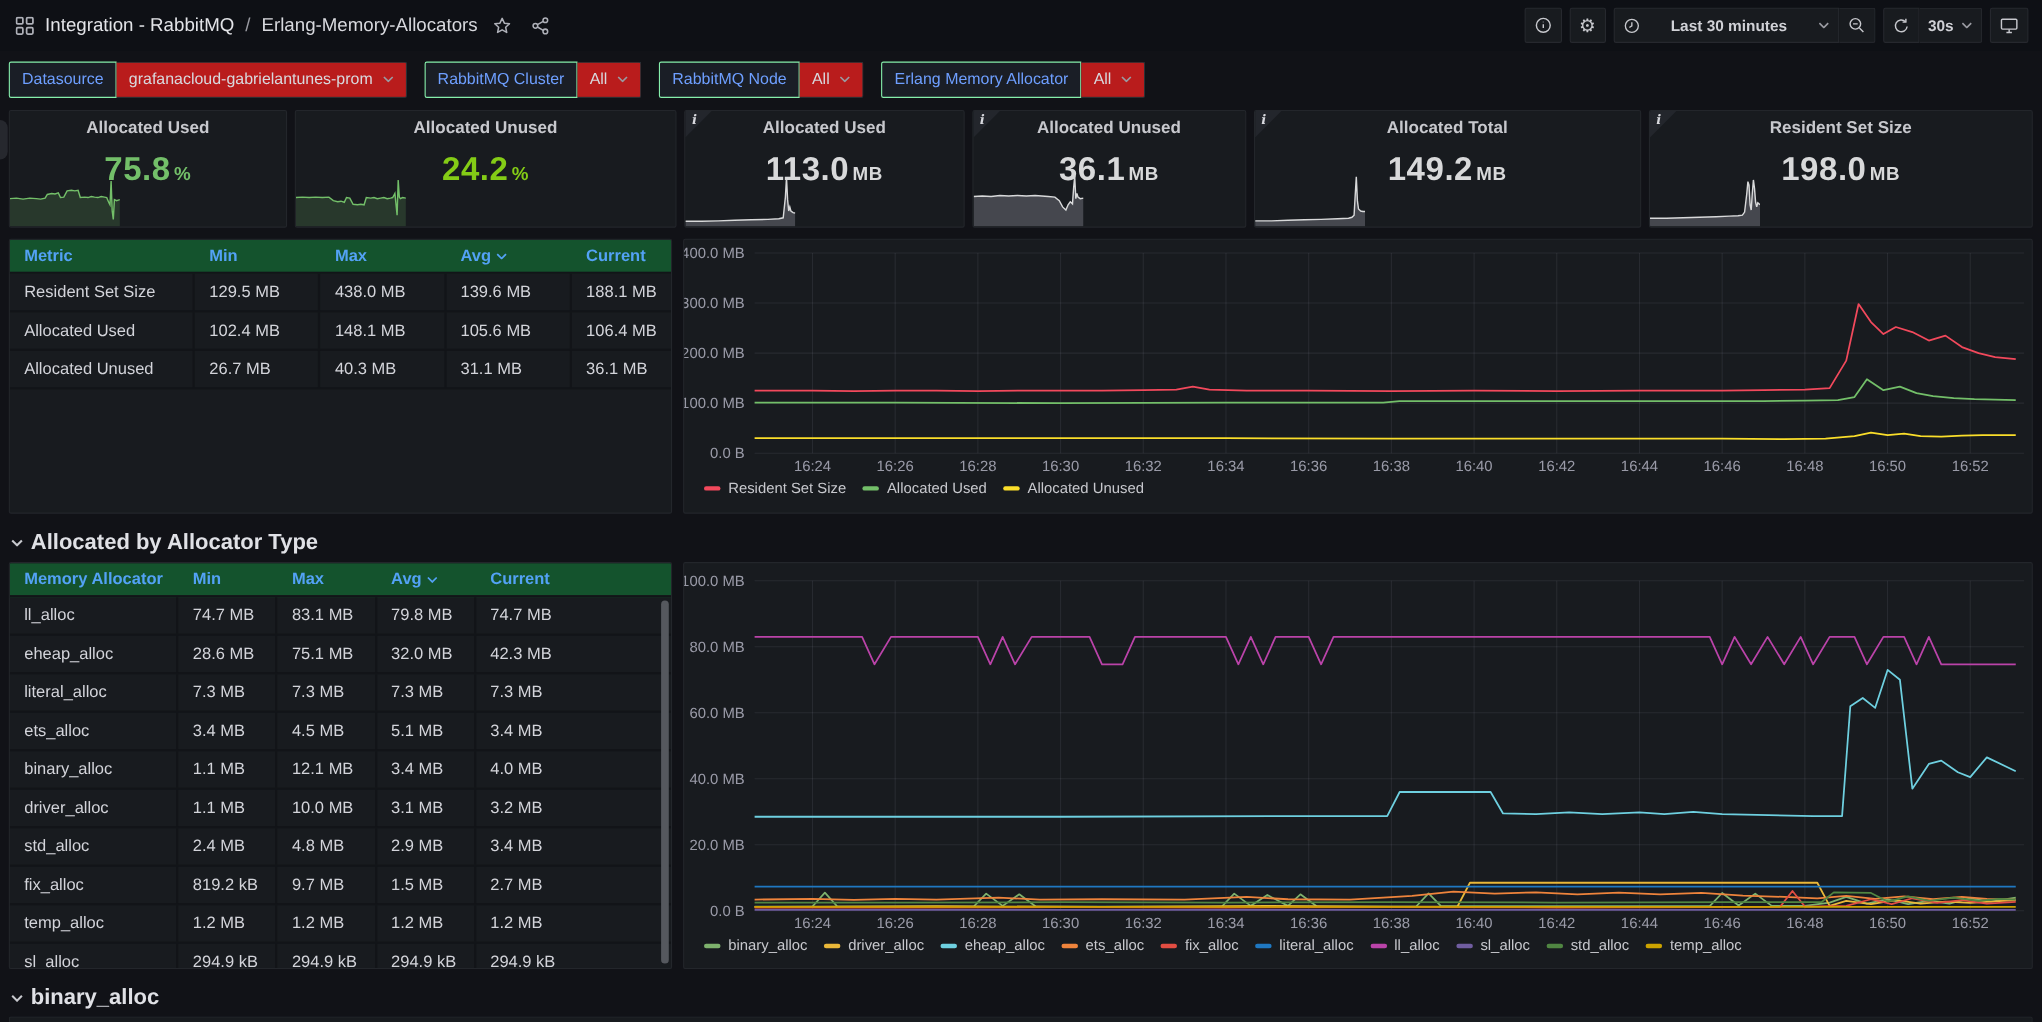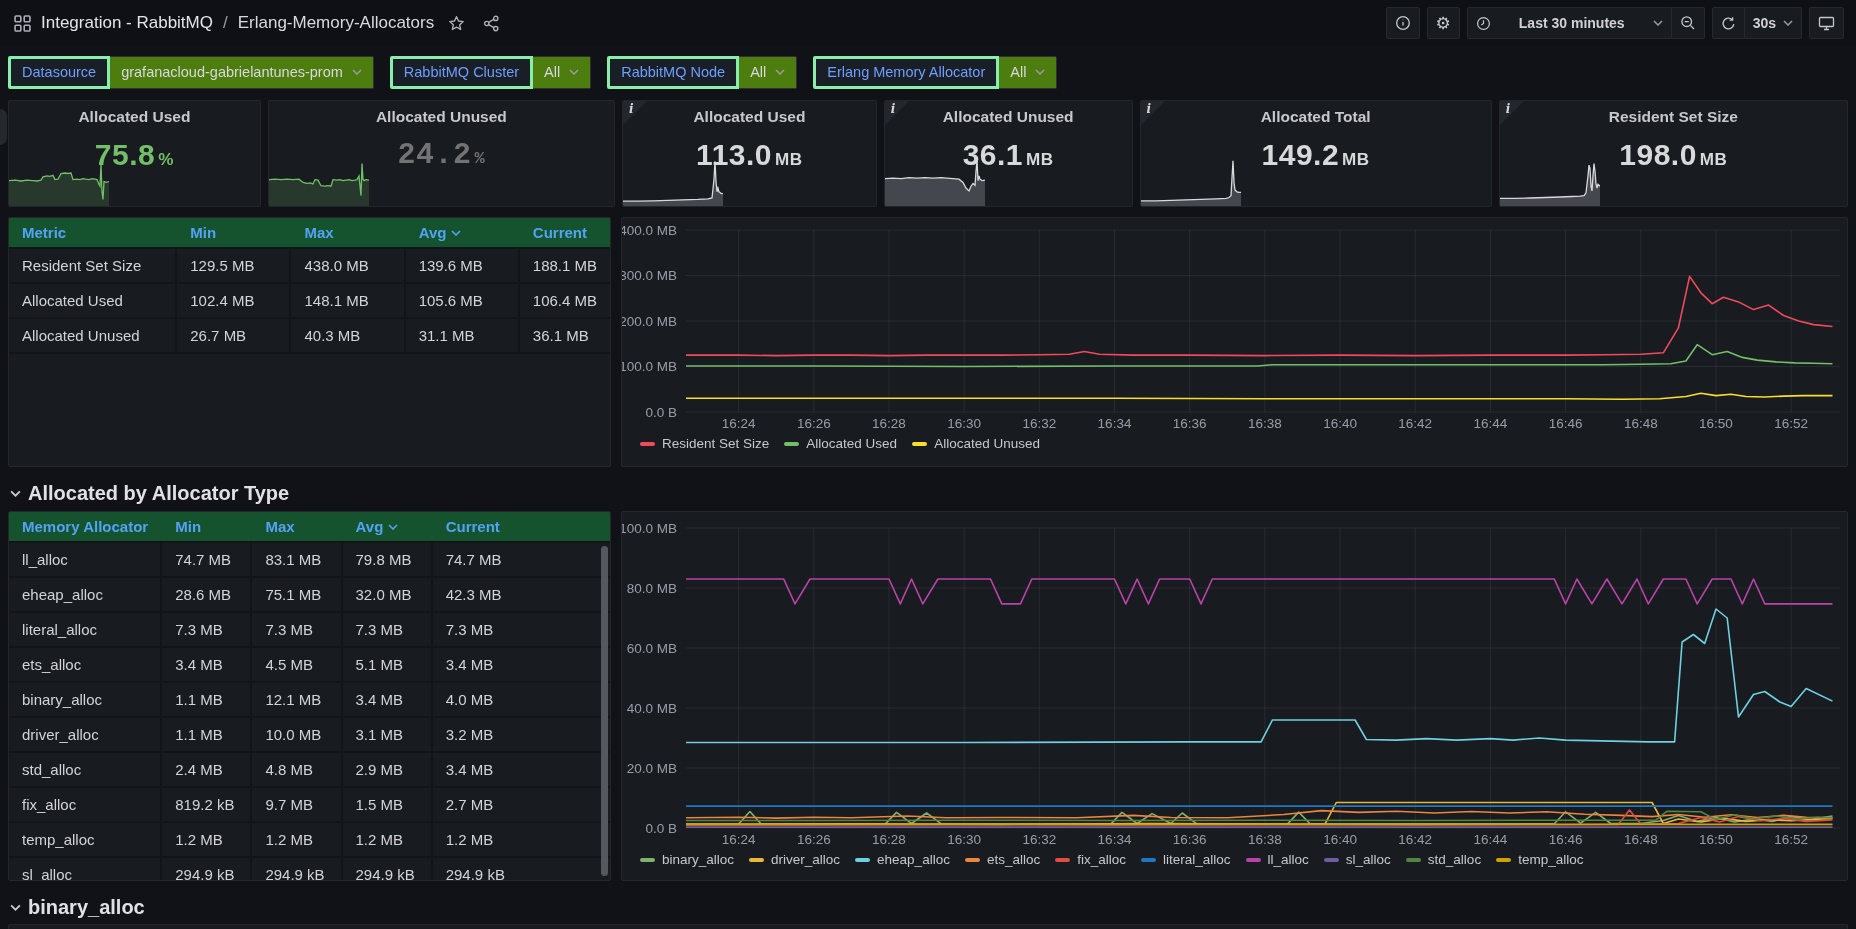--- a/index.html
+++ b/index.html
@@ -26,24 +26,24 @@
   .gear-glyph { font-size:17px; line-height:1; }
   .bold-label { font-weight:600; color:#d0d1d6; }
 
   
   .edge-notch { position:absolute; left:0; top:109px; width:7px; height:36px;
     background:#26282e; border-radius:0 8px 8px 0; z-index:5; }
 
   
   .vars-row { margin:8px 8px 0 8px; height:36px; display:flex; align-items:center; gap:16px; }
   .chip-pair { display:flex; align-items:stretch; height:33px; }
-  .chip-label { background:#1a1e26; border:3px solid #86efac; color:#6e9fff;
+  .chip-label { background:#1a1e26; border:1px solid #86efac; color:#6e9fff;
     display:flex; align-items:center; padding:0 11px; font-size:14.5px; font-weight:500;
     border-radius:2px 0 0 2px; }
-  .chip-value { background:#4d7c0f; border:1px solid #2c3035; border-left:none; color:#d8d9de;
+  .chip-value { background:#b91c1c; border:1px solid #2c3035; border-left:none; color:#d8d9de;
     display:flex; align-items:center; gap:9px; padding:0 11px; font-size:14.5px;
     border-radius:0 2px 2px 0; cursor:pointer; }
   .caret { color:#9a9ba2; display:flex; }
 
   
   .stats-row { margin:10px 8px 0 8px; height:107px; display:flex; gap:7px; }
   .stat-panel { position:relative; background:#181b1f; border:1px solid #23262b;
     border-radius:2px; overflow:hidden; }
   .stat-title { position:absolute; top:7px; left:0; right:0; text-align:center;
     font-size:15.5px; font-weight:600; color:#c7c8cd; cursor:pointer; }
@@ -240,21 +240,21 @@
     <div class="stat-panel" style="width: 254px;">
       <div class="stat-title">Allocated Used</div>
       <div class="stat-value" style="color: rgb(115, 191, 105);"><span>75.8</span><span class="stat-unit">%</span></div>
       <svg class="stat-spark" viewBox="0 0 100 50" preserveAspectRatio="none">
         <polygon points="0,24.6 6,24.1 12,25.0 18,24.1 24,24.6 28,25.0 32,24.1 34,20.8 38,19.9 41,20.3 44,19.4 46,23.6 49,23.2 52,17.5 56,17.0 59,17.5 62,17.0 64,23.6 68,23.2 71,23.6 74,22.7 77,23.2 80,23.6 83,22.7 86,23.2 88,23.6 90,28.3 91,30.2 92,8.6 93,35.8 94,43.4 95,25.5 97,26.4 100,25.5 100,50 0,50" fill="rgba(115,191,105,0.18)"></polygon>
         <polyline points="0,24.6 6,24.1 12,25.0 18,24.1 24,24.6 28,25.0 32,24.1 34,20.8 38,19.9 41,20.3 44,19.4 46,23.6 49,23.2 52,17.5 56,17.0 59,17.5 62,17.0 64,23.6 68,23.2 71,23.6 74,22.7 77,23.2 80,23.6 83,22.7 86,23.2 88,23.6 90,28.3 91,30.2 92,8.6 93,35.8 94,43.4 95,25.5 97,26.4 100,25.5" fill="none" stroke="#73bf69" stroke-width="1.3" vector-effect="non-scaling-stroke"></polyline>
       </svg>
     </div>
     <div class="stat-panel" style="width: 349px;">
       <div class="stat-title">Allocated Unused</div>
-      <div class="stat-value" style="color: #737373; font-family: Liberation Mono, monospace;"><span>24.2</span><span class="stat-unit">%</span></div>
+      <div class="stat-value" style="color: #84cc16;"><span>24.2</span><span class="stat-unit">%</span></div>
       <svg class="stat-spark" viewBox="0 0 100 50" preserveAspectRatio="none">
         <polygon points="0,23.6 6,23.2 12,23.6 18,23.2 24,23.6 30,23.2 34,26.4 38,27.4 41,26.9 44,27.9 46,23.6 49,24.1 52,29.7 56,30.2 59,29.7 62,30.2 64,23.6 68,24.1 71,23.6 74,24.6 77,24.1 80,23.6 83,24.6 86,24.1 88,23.6 90,19.9 92,39.6 93,7.6 94,23.2 95,24.6 97,23.6 100,24.1 100,50 0,50" fill="rgba(115,191,105,0.18)"></polygon>
         <polyline points="0,23.6 6,23.2 12,23.6 18,23.2 24,23.6 30,23.2 34,26.4 38,27.4 41,26.9 44,27.9 46,23.6 49,24.1 52,29.7 56,30.2 59,29.7 62,30.2 64,23.6 68,24.1 71,23.6 74,24.6 77,24.1 80,23.6 83,24.6 86,24.1 88,23.6 90,19.9 92,39.6 93,7.6 94,23.2 95,24.6 97,23.6 100,24.1" fill="none" stroke="#73bf69" stroke-width="1.3" vector-effect="non-scaling-stroke"></polyline>
       </svg>
     </div>
     <div class="stat-panel" style="width: 256px;">
       <div class="info-corner">
         <span>i</span>
       </div>
       <div class="stat-title">Allocated Used</div>

